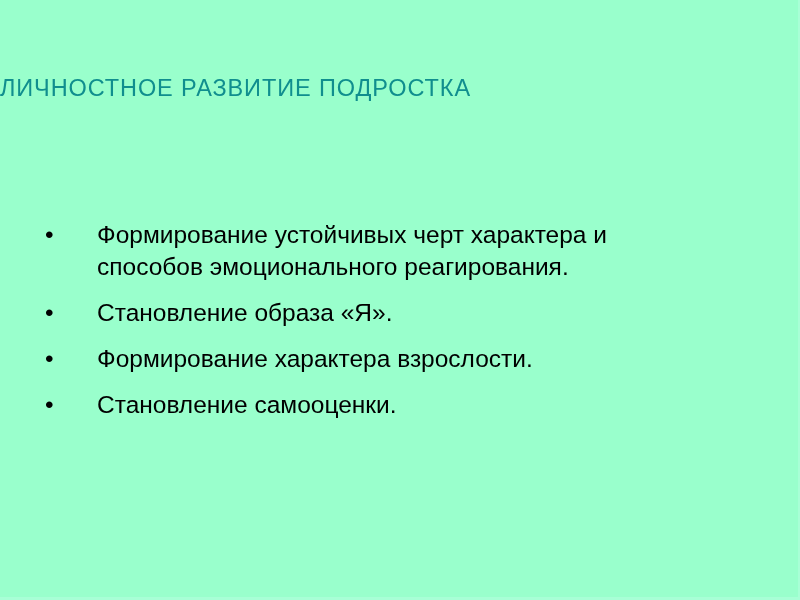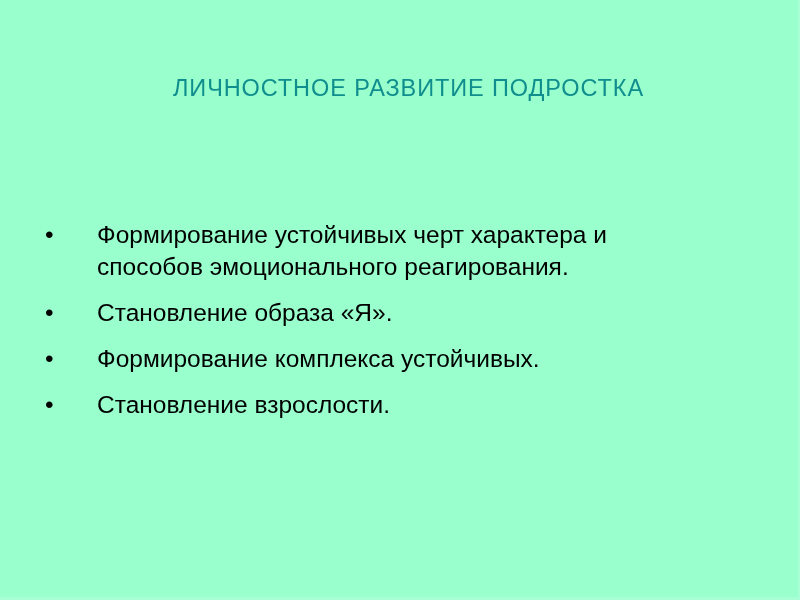--- a/index.html
+++ b/index.html
@@ -32,21 +32,21 @@
     border-right: 2px solid #a8ffd6;
     border-bottom: 3px solid #a8ffd6;
     box-sizing: border-box;
   }
 
   #slide-title {
     position: absolute;
     left: 0;
     top: 58px;
     width: 644px;
-    text-align: right;
+    text-align: left;
     color: #108e8e;
     font-family: "Liberation Sans", sans-serif;
     font-size: 23.5px;
     font-weight: normal;
     letter-spacing: 0.9px;
     line-height: 28px;
     white-space: nowrap;
   }
 
   #bullet-list {
@@ -101,23 +101,23 @@
       <span class="bullet-text">Формирование устойчивых черт характера и способов эмоционального реагирования.</span>
     </li>
 
     <li class="bullet-item">
       <span class="bullet-marker">•</span>
       <span class="bullet-text">Становление образа «Я».</span>
     </li>
 
     <li class="bullet-item">
       <span class="bullet-marker">•</span>
-      <span class="bullet-text">Формирование комплекса устойчивых.</span>
+      <span class="bullet-text">Формирование характера взрослости.</span>
     </li>
 
     <li class="bullet-item">
       <span class="bullet-marker">•</span>
-      <span class="bullet-text">Становление взрослости.</span>
+      <span class="bullet-text">Становление самооценки.</span>
     </li>
 
   </ul>
 
 </div>
 
 </body></html>

